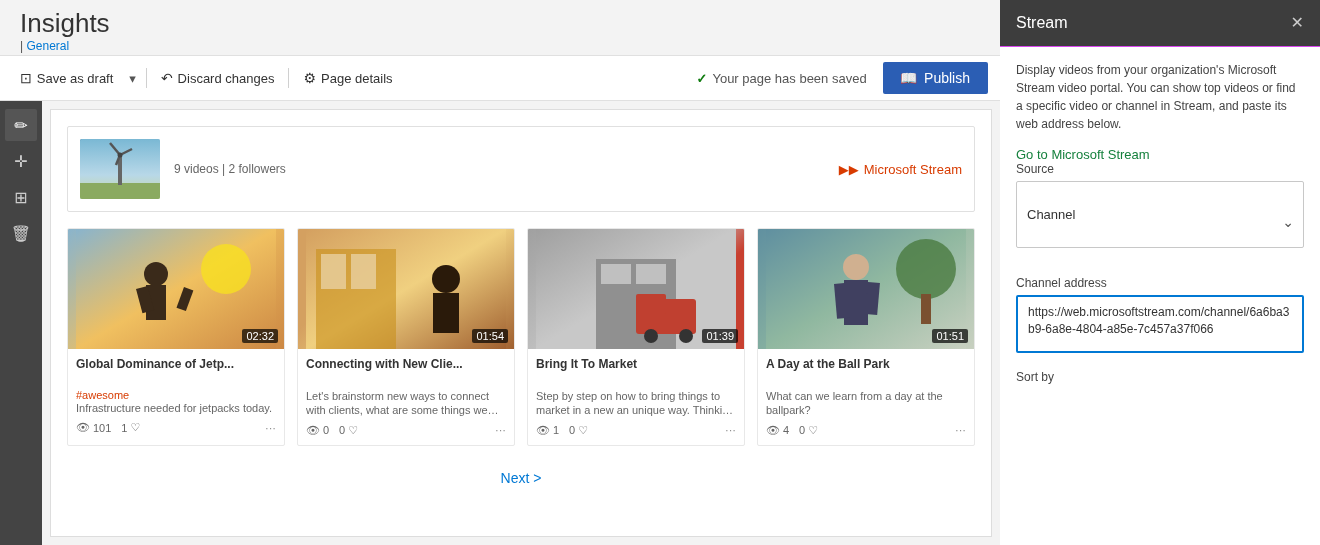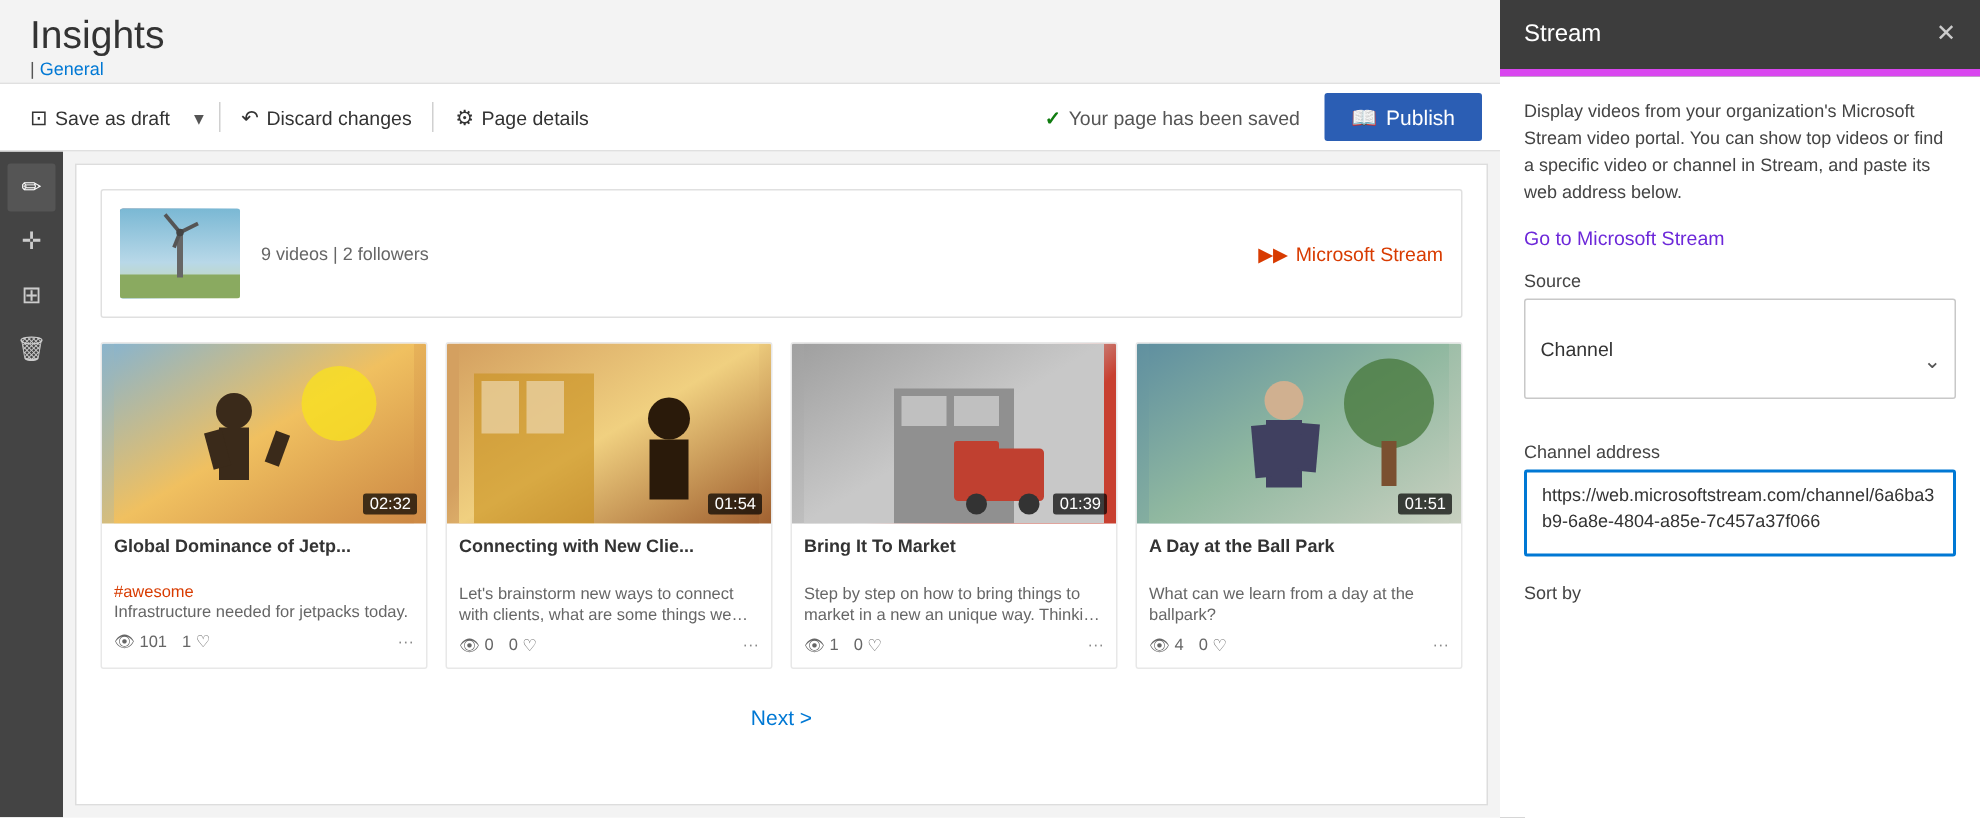--- a/index.html
+++ b/index.html
@@ -247,21 +247,21 @@
       background: #3d3d3d;
       display: flex;
       flex-direction: column;
       flex-shrink: 0;
     }
     .panel-header {
       display: flex;
       align-items: center;
       justify-content: space-between;
       padding: 14px 16px;
-      border-bottom: 5px solid #d946ef;
+      border-bottom: 1px solid #d946ef;
     }
     .panel-title {
       color: #fff;
       font-size: 16px;
       font-weight: 400;
     }
     .panel-close {
       color: #ccc;
       cursor: pointer;
       font-size: 16px;
@@ -275,25 +275,24 @@
       padding: 14px 16px;
       overflow-y: auto;
     }
     .panel-description {
       font-size: 12px;
       color: #444;
       line-height: 1.5;
       margin-bottom: 14px;
     }
     .panel-link {
-      color: #6d28d9;
+      color: #15803d;
       cursor: pointer;
       font-size: 13px;
       display: block;
-      margin-bottom: 14px;
       text-decoration: none;
     }
     .panel-label {
       font-size: 12px;
       color: #444;
       margin-bottom: 5px;
     }
     .panel-select {
       width: 100%;
       padding: 25px 10px;

